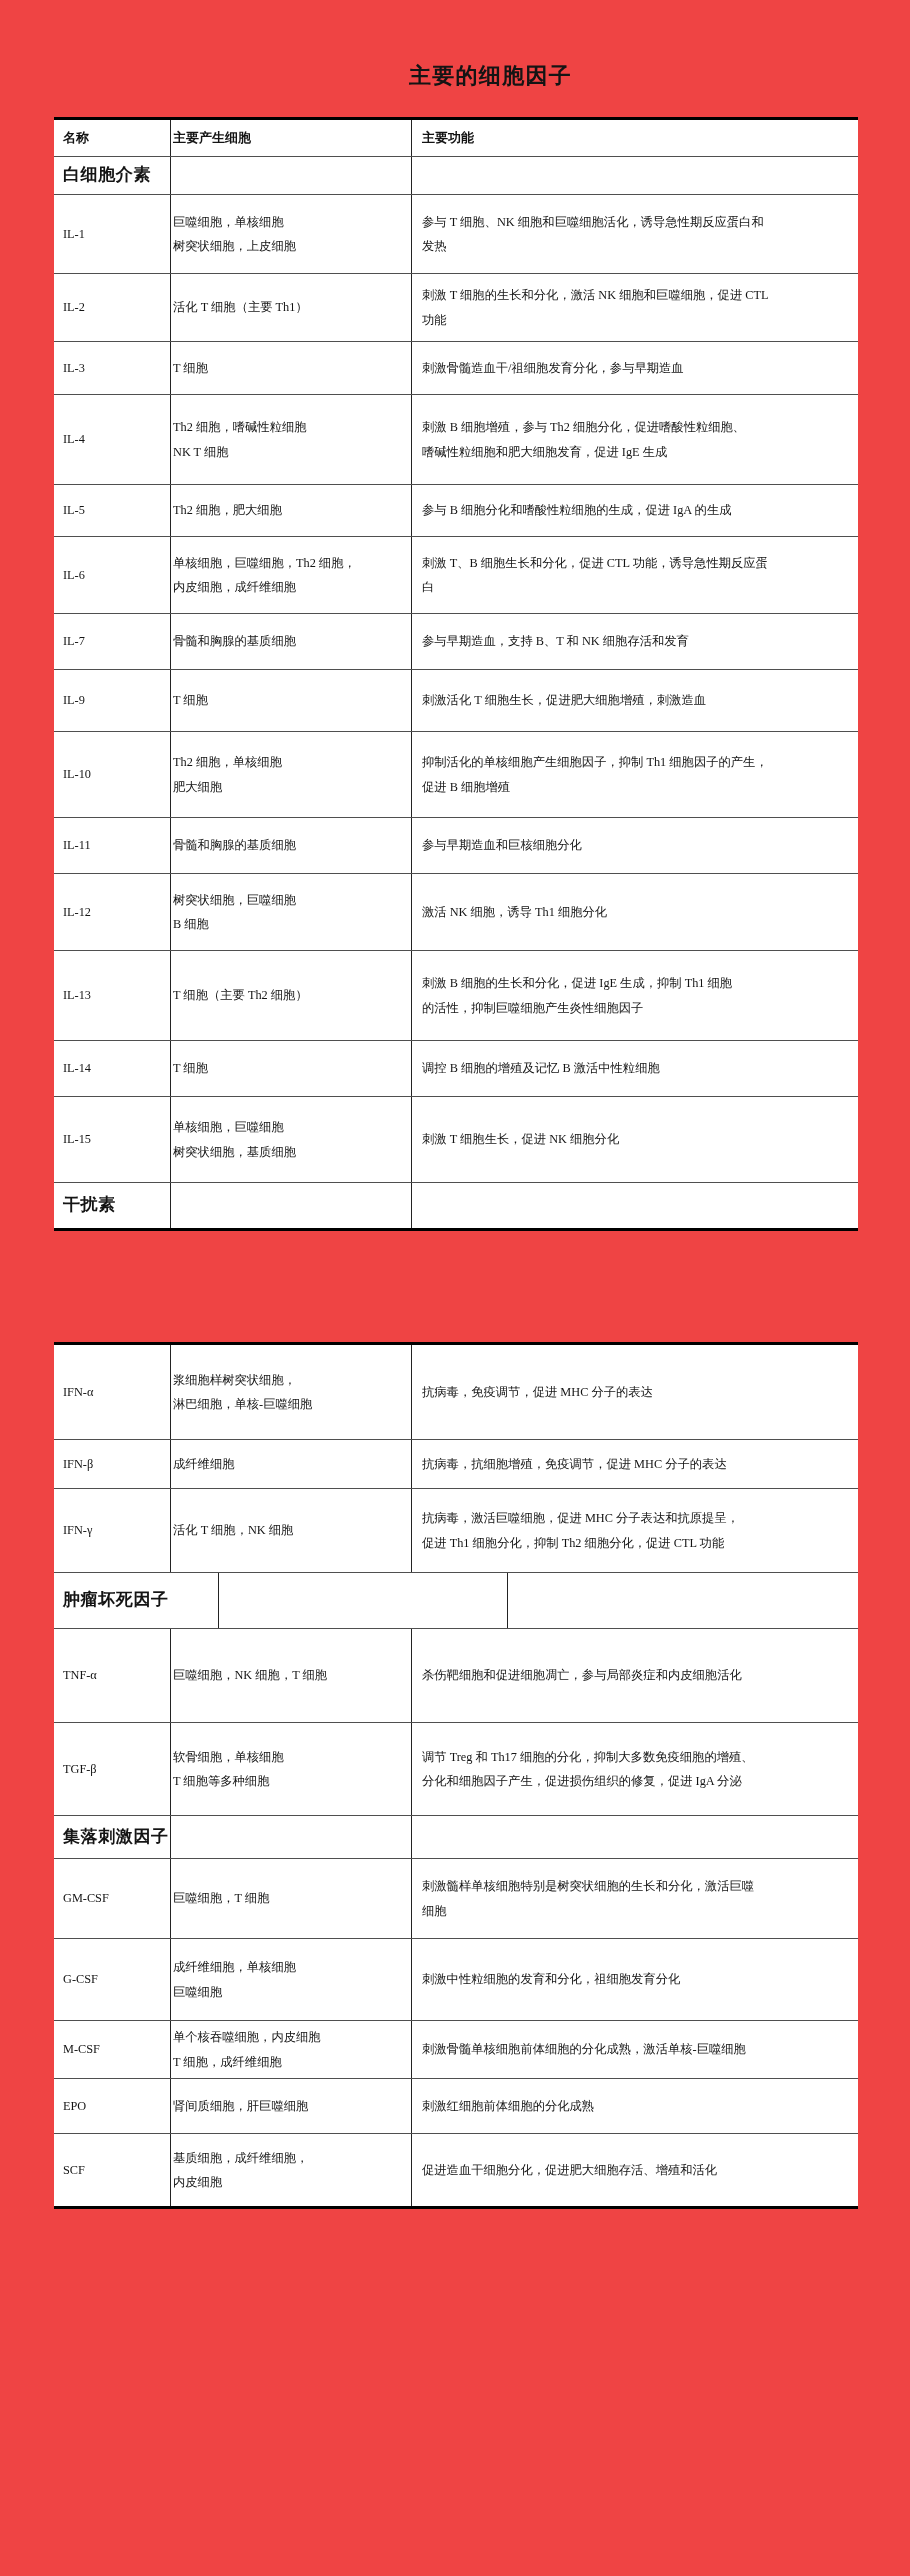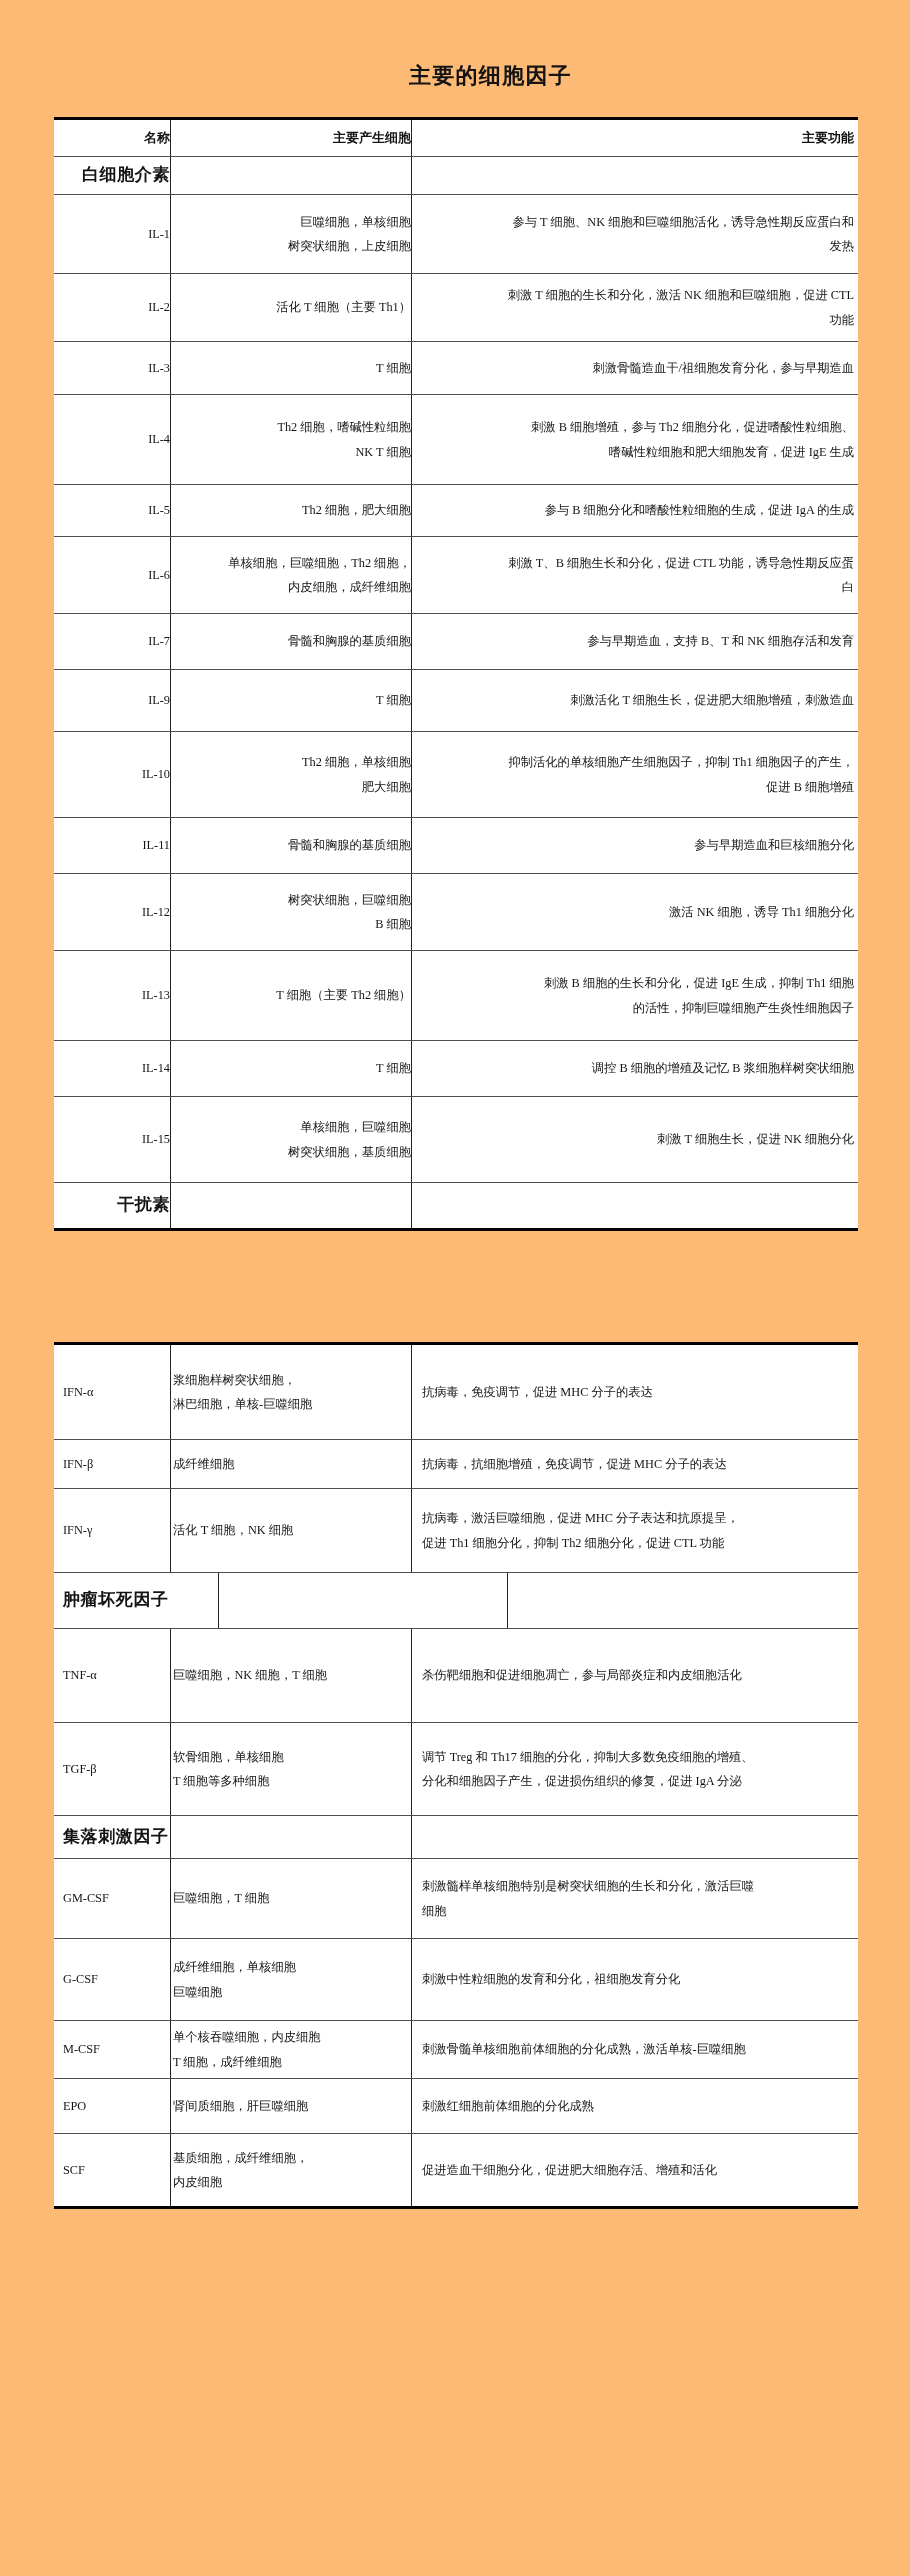--- a/index.html
+++ b/index.html
@@ -1,20 +1,20 @@
 <!DOCTYPE html>
 <html style="font-size:10.3px"><head>
 <meta charset="utf-8">
 <style>
   html,body{margin:0;padding:0;background:#ffffff;}
   .page{
     position:relative;
     width:911px;
     height:2576px;
-    background:#fdba74;
+    background:#ef4444;
     font-family:"Liberation Serif","DejaVu Serif",serif;
     color:#141414;
   }
   .doc-title{
     position:absolute;
     top:61px;
     left:58px;
     width:865px;
     text-align:center;
     font-size:22px;
@@ -70,21 +70,21 @@
     white-space:nowrap;
   }
   .thead .line{font-weight:bold;font-size:13px;}
   .cat .c1 .line{font-weight:bold;font-size:17px;letter-spacing:0.6px;}
 </style>
 </head>
 <body>
 
 <div class="page">
   <div class="doc-title">主要的细胞因子</div>
-  <div class="tpart" id="table-part-1" style="top:117px;text-align:right;">
+  <div class="tpart" id="table-part-1" style="top:117px;">
       <div class="trow thead" style="height: 37px;">
         <div class="c1">
           <div class="line">名称</div>
         </div>
         <div class="c2">
           <div class="line">主要产生细胞</div>
         </div>
         <div class="c3">
           <div class="line">主要功能</div>
         </div>
@@ -240,21 +240,21 @@
         </div>
       </div>
       <div class="trow" style="height: 56px;">
         <div class="c1">
           <div class="line">IL-14</div>
         </div>
         <div class="c2">
           <div class="line">T 细胞</div>
         </div>
         <div class="c3">
-          <div class="line">调控 B 细胞的增殖及记忆 B 浆细胞样树突状细胞</div>
+          <div class="line">调控 B 细胞的增殖及记忆 B 激活中性粒细胞</div>
         </div>
       </div>
       <div class="trow" style="height: 86px;">
         <div class="c1">
           <div class="line">IL-15</div>
         </div>
         <div class="c2">
           <div class="line">单核细胞，巨噬细胞</div>
           <div class="line">树突状细胞，基质细胞</div>
         </div>

